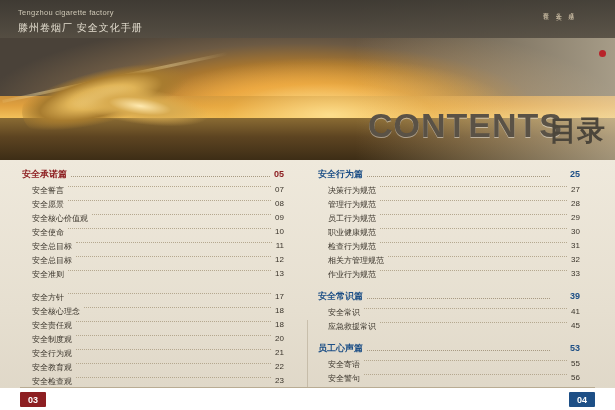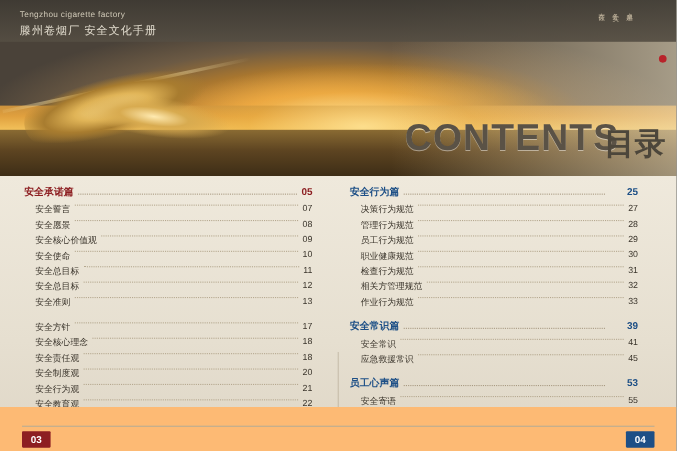--- a/index.html
+++ b/index.html
@@ -53,21 +53,21 @@
   .sec-head .pg{font-weight:bold;color:#8d1f22;font-size:9px;}
   .sec-head.blue{color:#1d4f86;}
   .sec-head.blue .pg{color:#1d4f86;margin-left:16px;}
 
   .row{display:flex;align-items:flex-start;font-size:8px;color:#3a342b;padding:1.5px 0 1.5px 10px;}
   .row .lbl{white-space:nowrap;}
   .row .dots{flex:1;border-bottom:1px dotted #b3a territory;margin:0 4px 2px 4px;height:1px;border-bottom:1px dotted #b5a88f;}
   .row .pg{color:#3a342b;font-size:8px;}
 
   
-  .footer{position:absolute;left:0;bottom:0;width:615px;height:40px;background:#fdba74;}
+  .footer{position:absolute;left:0;bottom:0;width:615px;height:22px;background:#ffffff;}
   .foot-rule{position:absolute;left:20px;bottom:22px;width:575px;height:1px;background:#b9ac93;}
   .page-num{position:absolute;bottom:3px;width:26px;height:15px;background:#8d1f22;color:#fff;font-size:9px;font-weight:bold;
     display:flex;align-items:center;justify-content:center;border-radius:1px;}
   .page-num.left{left:20px;}
   .page-num.right{right:20px;background:#1d4f86;}
   .spine{position:absolute;left:307px;top:160px;width:1px;height:226px;background:rgba(150,135,110,.35);}
 </style>
 </head>
 <body>
 

